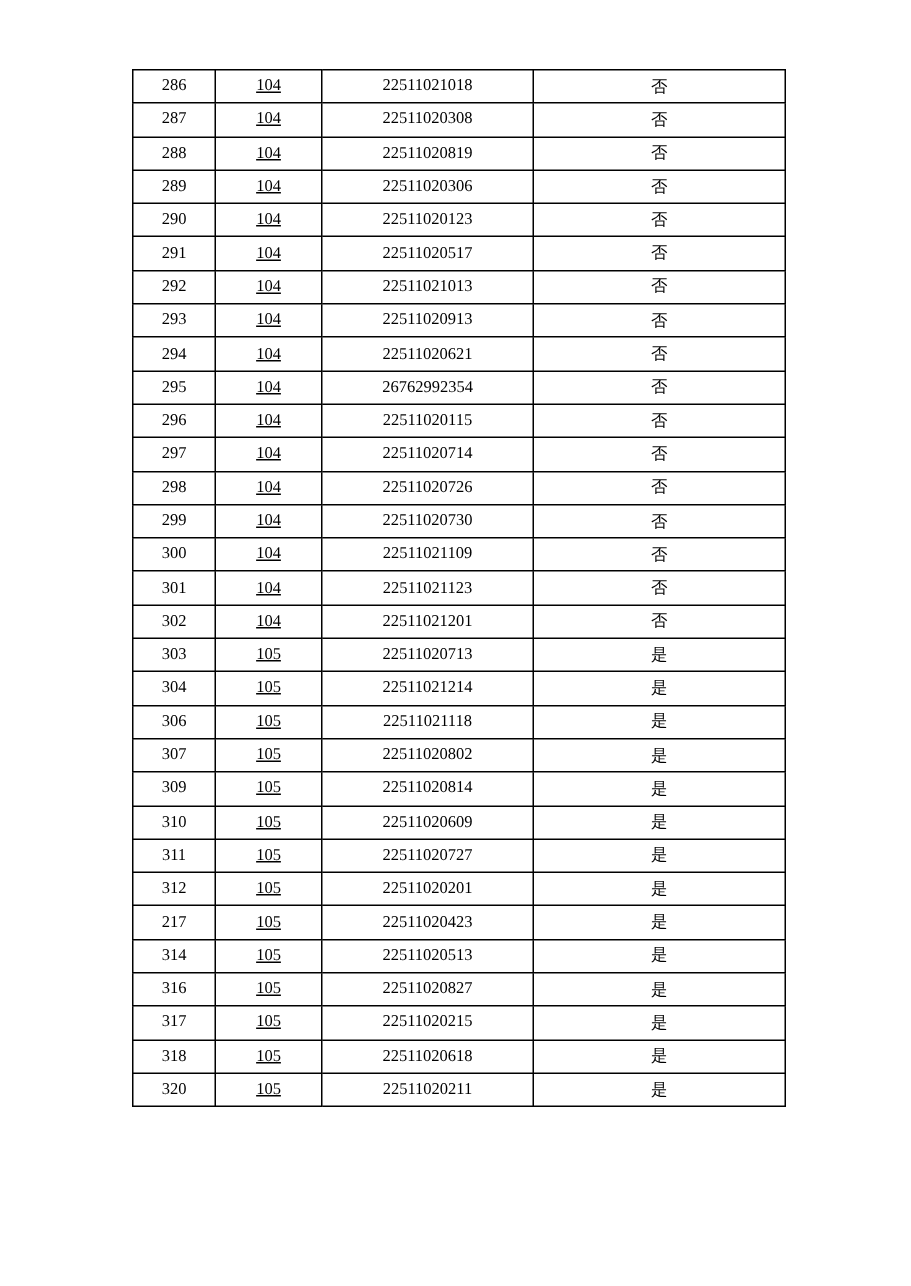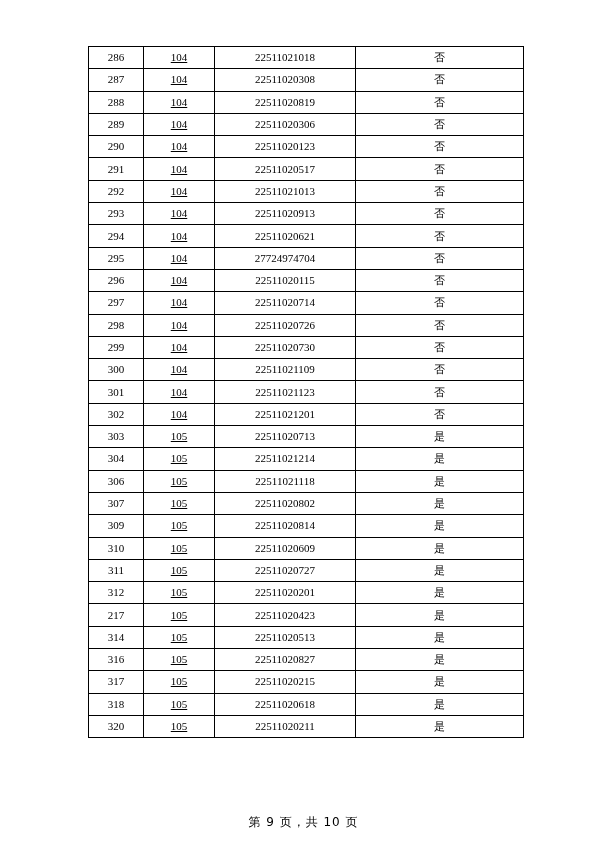--- a/index.html
+++ b/index.html
@@ -112,21 +112,21 @@
         </tr>
         <tr>
           <td class="col-index">294</td>
           <td class="col-group">104</td>
           <td class="col-code">22511020621</td>
           <td class="col-flag"><span class="col-flag-text">否</span></td>
         </tr>
         <tr>
           <td class="col-index">295</td>
           <td class="col-group">104</td>
-          <td class="col-code">27724974704</td>
+          <td class="col-code">26762992354</td>
           <td class="col-flag"><span class="col-flag-text">否</span></td>
         </tr>
         <tr>
           <td class="col-index">296</td>
           <td class="col-group">104</td>
           <td class="col-code">22511020115</td>
           <td class="col-flag"><span class="col-flag-text">否</span></td>
         </tr>
         <tr>
           <td class="col-index">297</td>
@@ -244,15 +244,14 @@
         </tr>
         <tr>
           <td class="col-index">320</td>
           <td class="col-group">105</td>
           <td class="col-code">22511020211</td>
           <td class="col-flag"><span class="col-flag-text">是</span></td>
         </tr>
       </tbody>
   </table>
 
-  <div class="footer">第 9 页，共 10 页</div>
 
 </div>
 
 </body></html>

